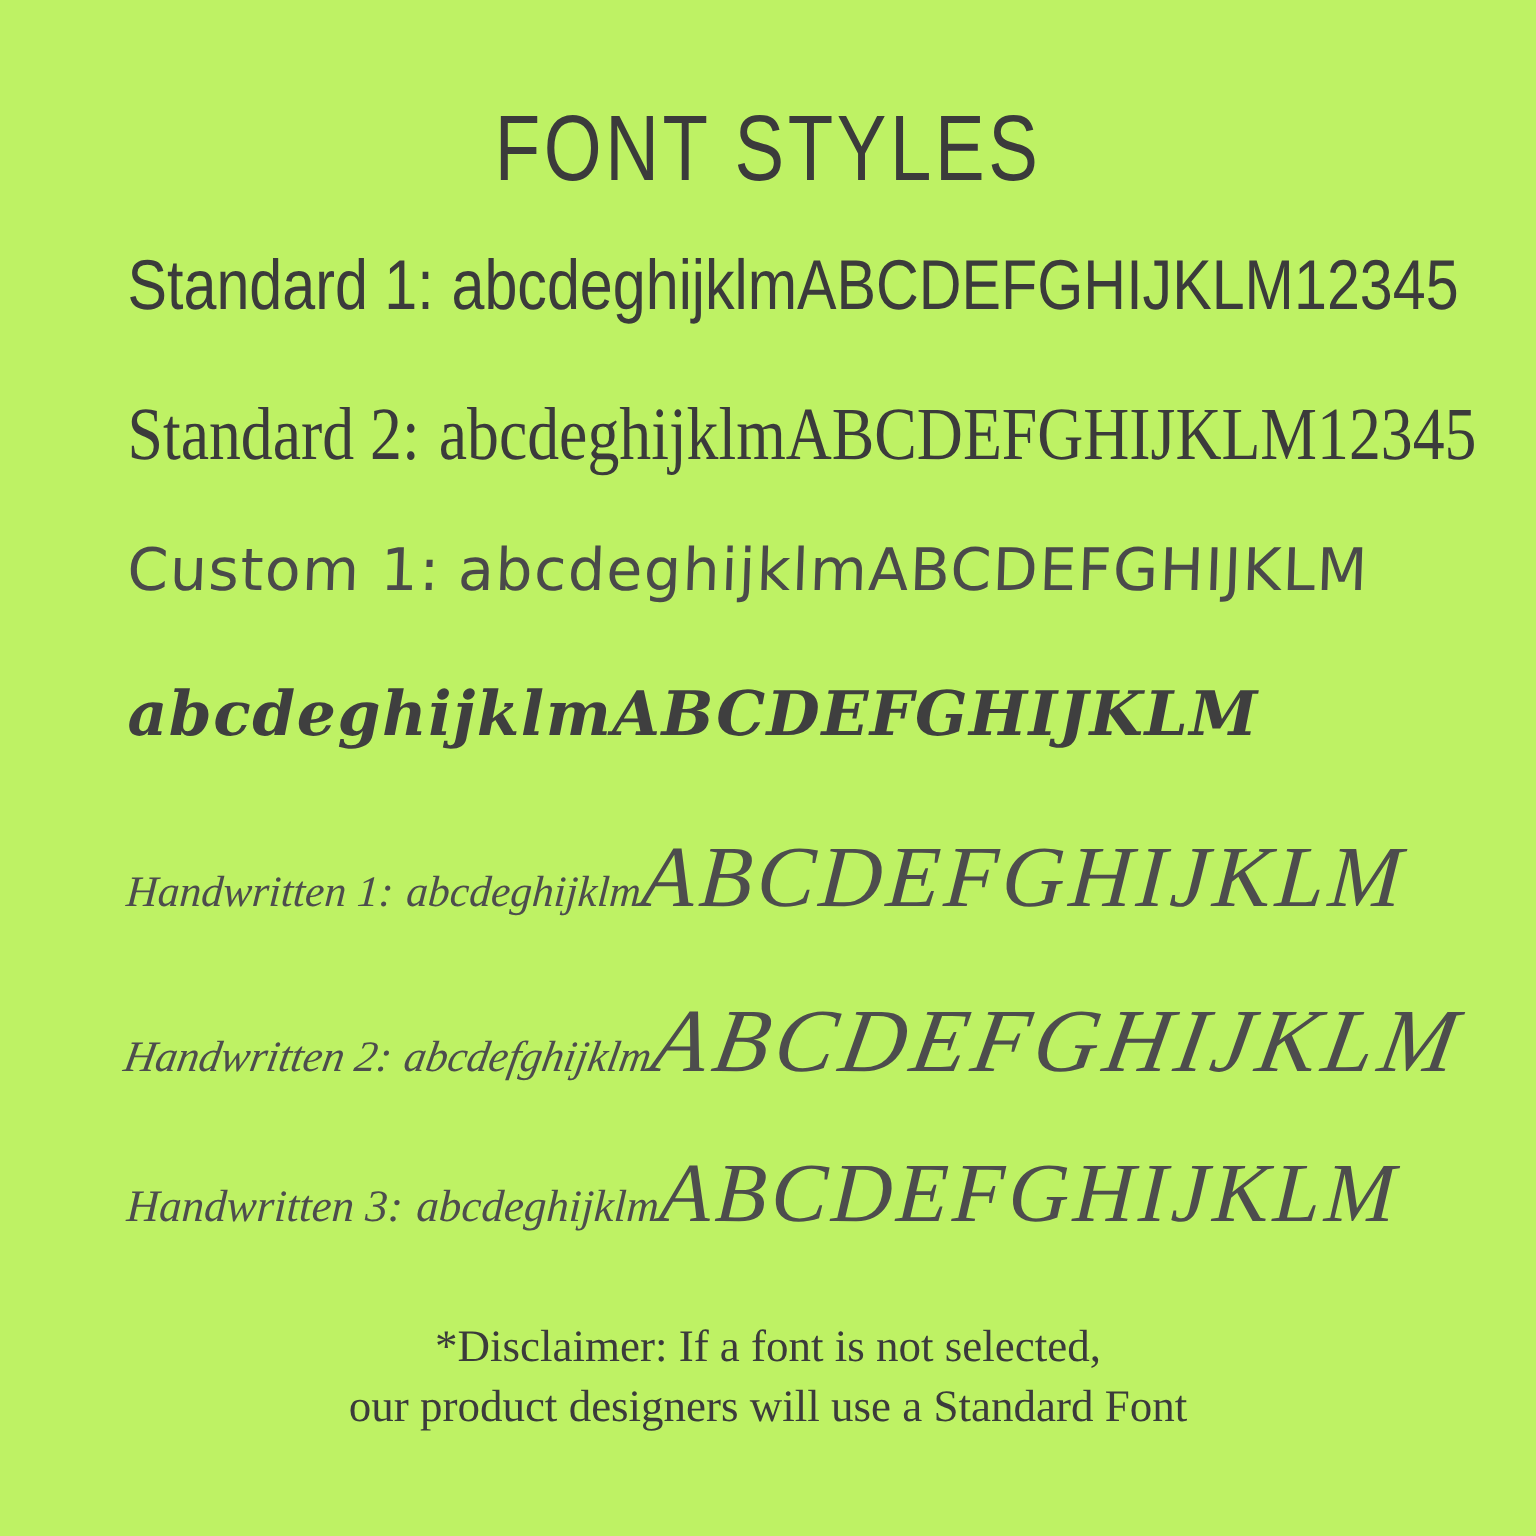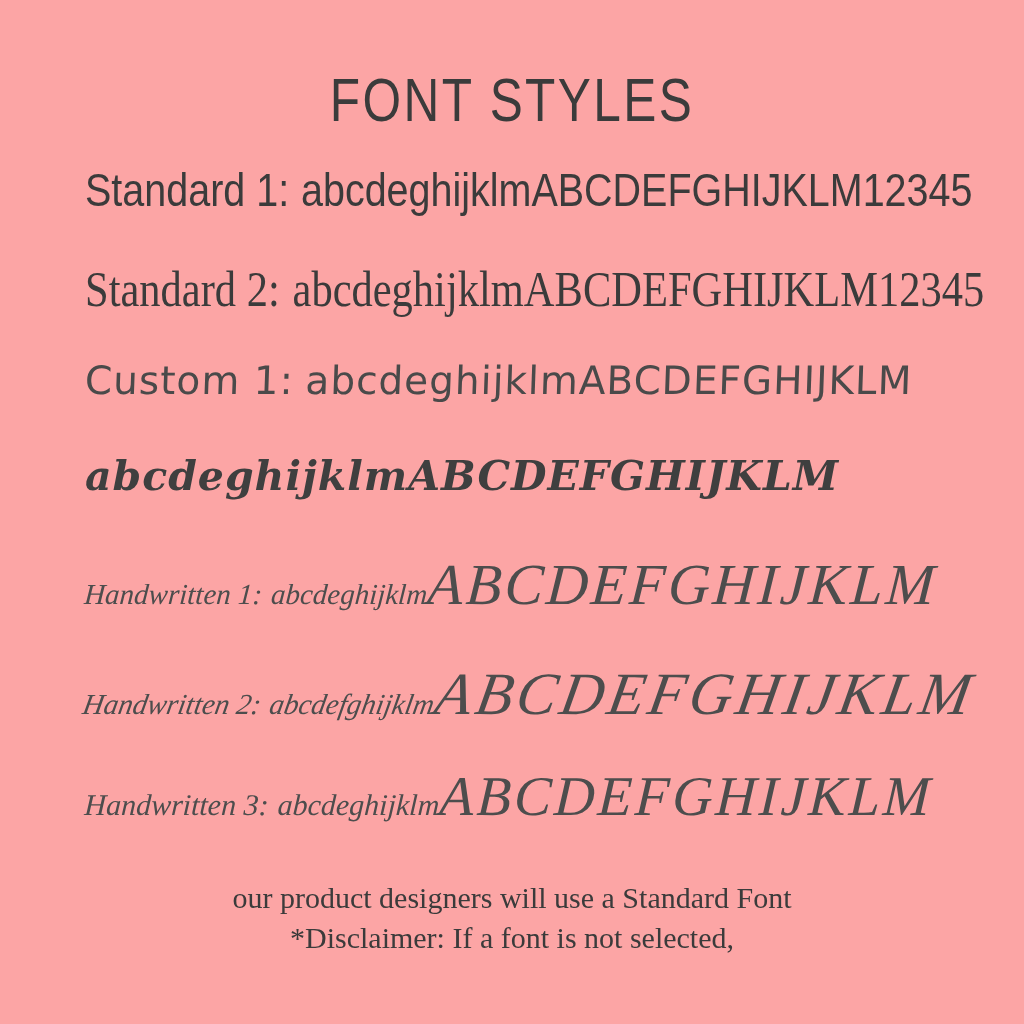--- a/index.html
+++ b/index.html
@@ -4,21 +4,21 @@
 <style>
   html, body {
     margin: 0;
     padding: 0;
     background: #ffffff;
   }
   .canvas {
     position: relative;
     width: 1024px;
     height: 1024px;
-    background: #fca5a5;
+    background: #bef264;
     overflow: hidden;
     font-family: "Liberation Sans", sans-serif;
     color: #3b3b3b;
   }
   .page-title {
     position: absolute;
     top: 64px;
     left: 0;
     width: 100%;
     text-align: center;
@@ -167,17 +167,17 @@
     <span class="caps">ABCDEFGHIJKLM</span>
   </div>
 
   <div class="sample-row row-handwritten row-handwritten-3">
     <span class="label">Handwritten 3:</span>
     <span class="lower">abcdeghijklm</span>
     <span class="caps">ABCDEFGHIJKLM</span>
   </div>
 
   <div class="disclaimer">
+    <div>*Disclaimer: If a font is not selected,</div>
     <div>our product designers will use a Standard Font</div>
-    <div>*Disclaimer: If a font is not selected,</div>
   </div>
 
 </div>
 
 </body></html>

